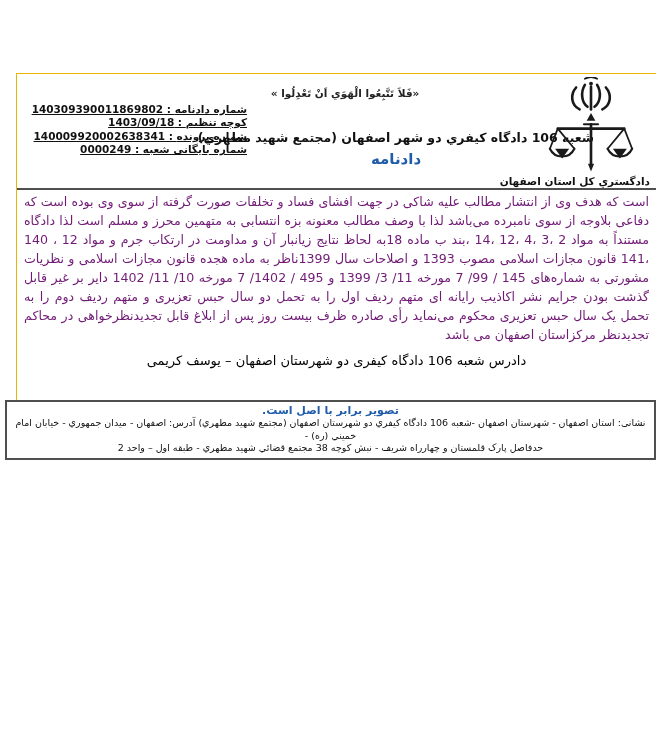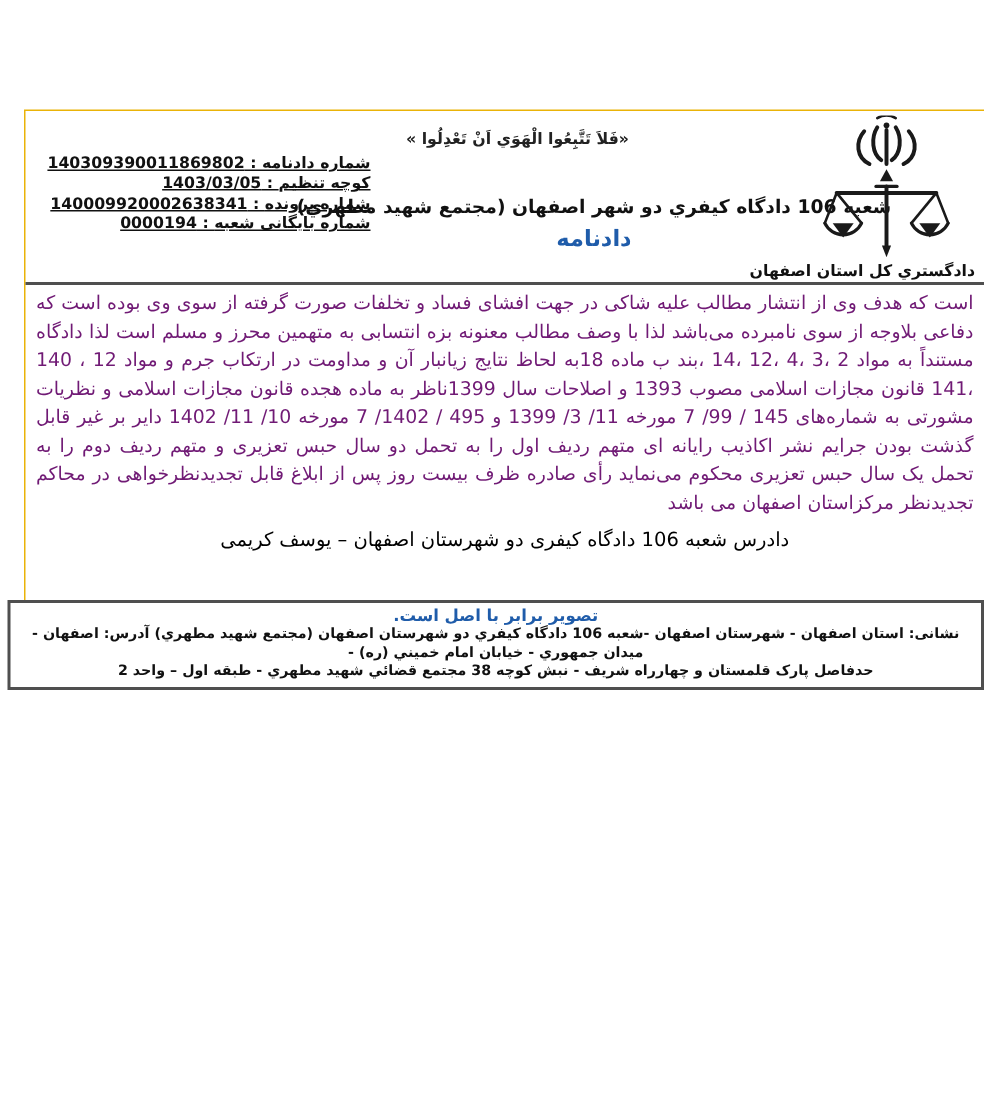--- a/index.html
+++ b/index.html
@@ -68,36 +68,36 @@
   .footer-box {
     position:absolute; left:5px; top:400px;
     width:639px; min-height:44px;
     border:2px solid #4f4f4f;
     text-align:center; direction:rtl;
     padding:2px 4px 3px;
     background:#fff;
   }
   .certified { font-weight:bold; font-size:11px; }
   .address1, .address2 {
-    font-weight:bold; font-size:9.5px; line-height:12.5px; color:#111;
+    font-weight:normal; font-size:9.5px; line-height:12.5px; color:#111;
   }
   .emblem-svg { display:block; margin:0 auto; }
 </style>
 </head>
 <body>
 
 <div class="doc-box">
 
   <div class="quran">«فَلاَ تَتَّبِعُوا الْهَوَي اَنْ تَعْدِلُوا »</div>
 
   <div class="fields">
     <div class="field-line"><span>شماره دادنامه</span><span> : </span><span>140309390011869802</span></div>
-    <div class="field-line"><span>کوچه تنظیم</span><span> : </span><span>1403/03/05</span></div>
+    <div class="field-line"><span>کوچه تنظیم</span><span> : </span><span>1403/09/18</span></div>
     <div class="field-line"><span>شماره پرونده</span><span> : </span><span>140009920002638341</span></div>
-    <div class="field-line"><span>شماره بایگانی شعبه</span><span> : </span><span>0000194</span></div>
+    <div class="field-line"><span>شماره بایگانی شعبه</span><span> : </span><span>0000249</span></div>
   </div>
 
   <div class="branch-block">
     <div class="branch-title">شعبه 106 دادگاه کیفري دو شهر اصفهان (مجتمع شهید مطهري)</div>
     <div class="doc-type" id="docType" style="color: rgb(31, 92, 170);">دادنامه</div>
   </div>
 
   <div class="logo-block">
     <svg class="emblem-svg" width="88" height="98" viewBox="0 0 100 112" fill="none" stroke="#1a1a1a" stroke-width="3" stroke-linecap="round">
 

